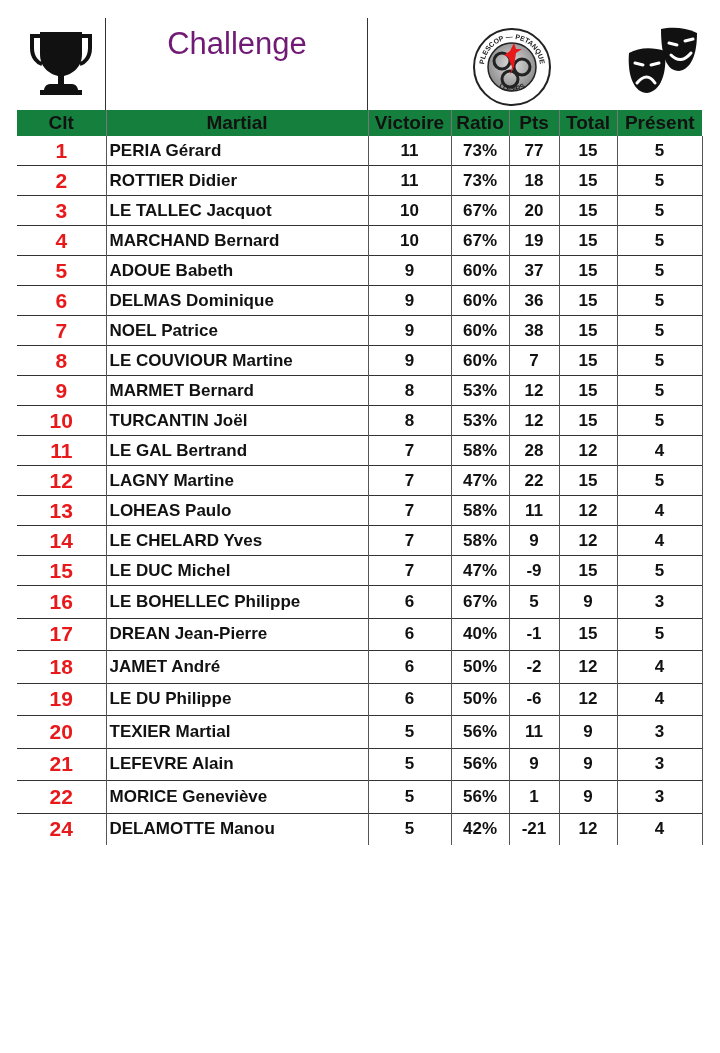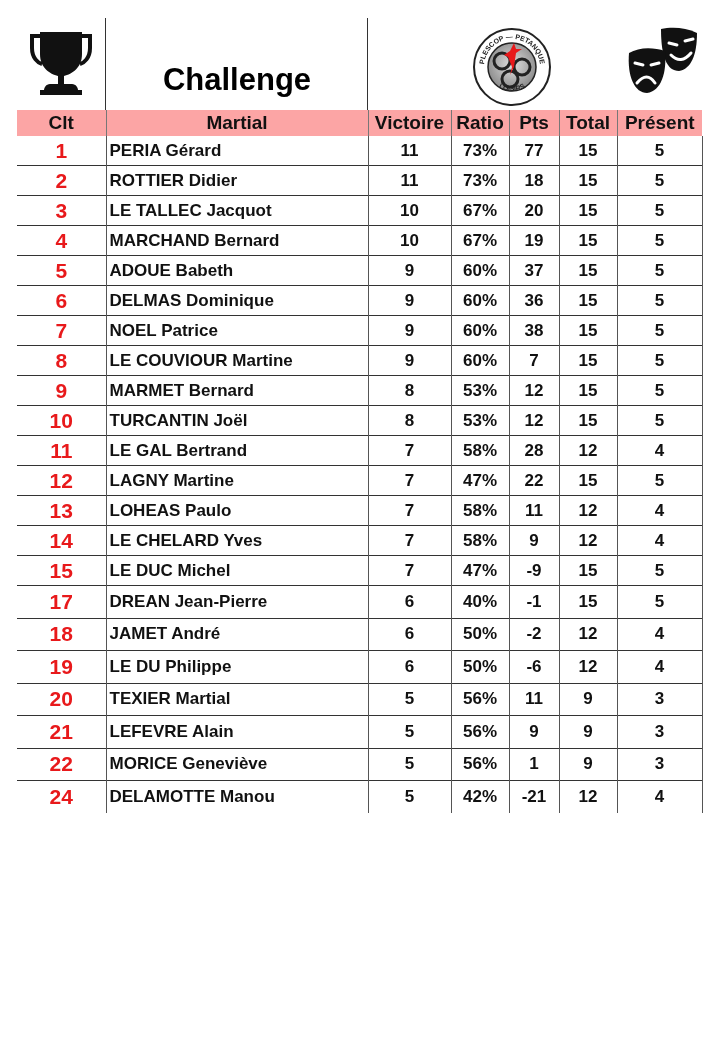--- a/index.html
+++ b/index.html
@@ -2,30 +2,30 @@
 <html><head>
   <meta charset="utf-8">
   <style>
     html, body { margin: 0; padding: 0; background: #ffffff; }
     body { width: 720px; height: 1053px; position: relative; overflow: hidden;
            font-family: "Liberation Sans", sans-serif; color: #111; }
     .page { position: absolute; left: 0; top: 0; width: 720px; height: 1053px; }
     .vline { position: absolute; width: 1px; background: #333; }
     .trophy { position: absolute; left: 30px; top: 30px; width: 62px; height: 66px; }
     .title { position: absolute; left: 106px; top: 22px; width: 262px; text-align: center;
-             font-weight: bold; font-size: 31px; line-height: 43px; color: #000000; margin-top: 36px; }
+             font-weight: normal; font-size: 31px; line-height: 43px; color: #701a75; }
     .logo { position: absolute; left: 472px; top: 27px; width: 80px; height: 80px; }
     .masks { position: absolute; left: 625px; top: 25px; width: 75px; height: 75px; }
 
     
     table { position: absolute; left: 17px; top: 110px; border-collapse: collapse;
             table-layout: fixed; }
     col.c1 { width: 89px; } col.c2 { width: 262px; } col.c3 { width: 83px; }
     col.c4 { width: 58px; } col.c5 { width: 50px; } col.c6 { width: 58px; } col.c7 { width: 85px; }
-    th { background: #fca5a5; font-weight: bold; font-size: 19px; height: 26px; padding: 0;
+    th { background: #15803d; font-weight: bold; font-size: 19px; height: 26px; padding: 0;
          text-align: center; color: #111; border-left: 1px solid #777; }
     th:first-child { border-left: none; }
     td { height: 29px; padding: 0; font-weight: bold; font-size: 17px; text-align: center;
          border-top: 1px solid #333; border-left: 1px solid #555; color: #111; }
     tr.first td { border-top: none; }
     tr.tall td { height: 31.5px; }
     td.rank { color: #e8191b; font-size: 21px; border-left: none; }
     td.name { text-align: left; padding-left: 3px; margin-left: 36px; }
     td.last { border-right: 1px solid #555; }
   </style>
@@ -231,20 +231,29 @@
         <tr class="">
           <td class="rank">15</td>
           <td class="name">LE DUC Michel</td>
           <td>7</td>
           <td>47%</td>
           <td>-9</td>
           <td>15</td>
           <td class="last">5</td>
         </tr>
         <tr class="tall">
+          <td class="rank">16</td>
+          <td class="name">LE BOHELLEC Philippe</td>
+          <td>6</td>
+          <td>67%</td>
+          <td>5</td>
+          <td>9</td>
+          <td class="last">3</td>
+        </tr>
+        <tr class="tall">
           <td class="rank">17</td>
           <td class="name">DREAN Jean-Pierre</td>
           <td>6</td>
           <td>40%</td>
           <td>-1</td>
           <td>15</td>
           <td class="last">5</td>
         </tr>
         <tr class="tall">
           <td class="rank">18</td>

